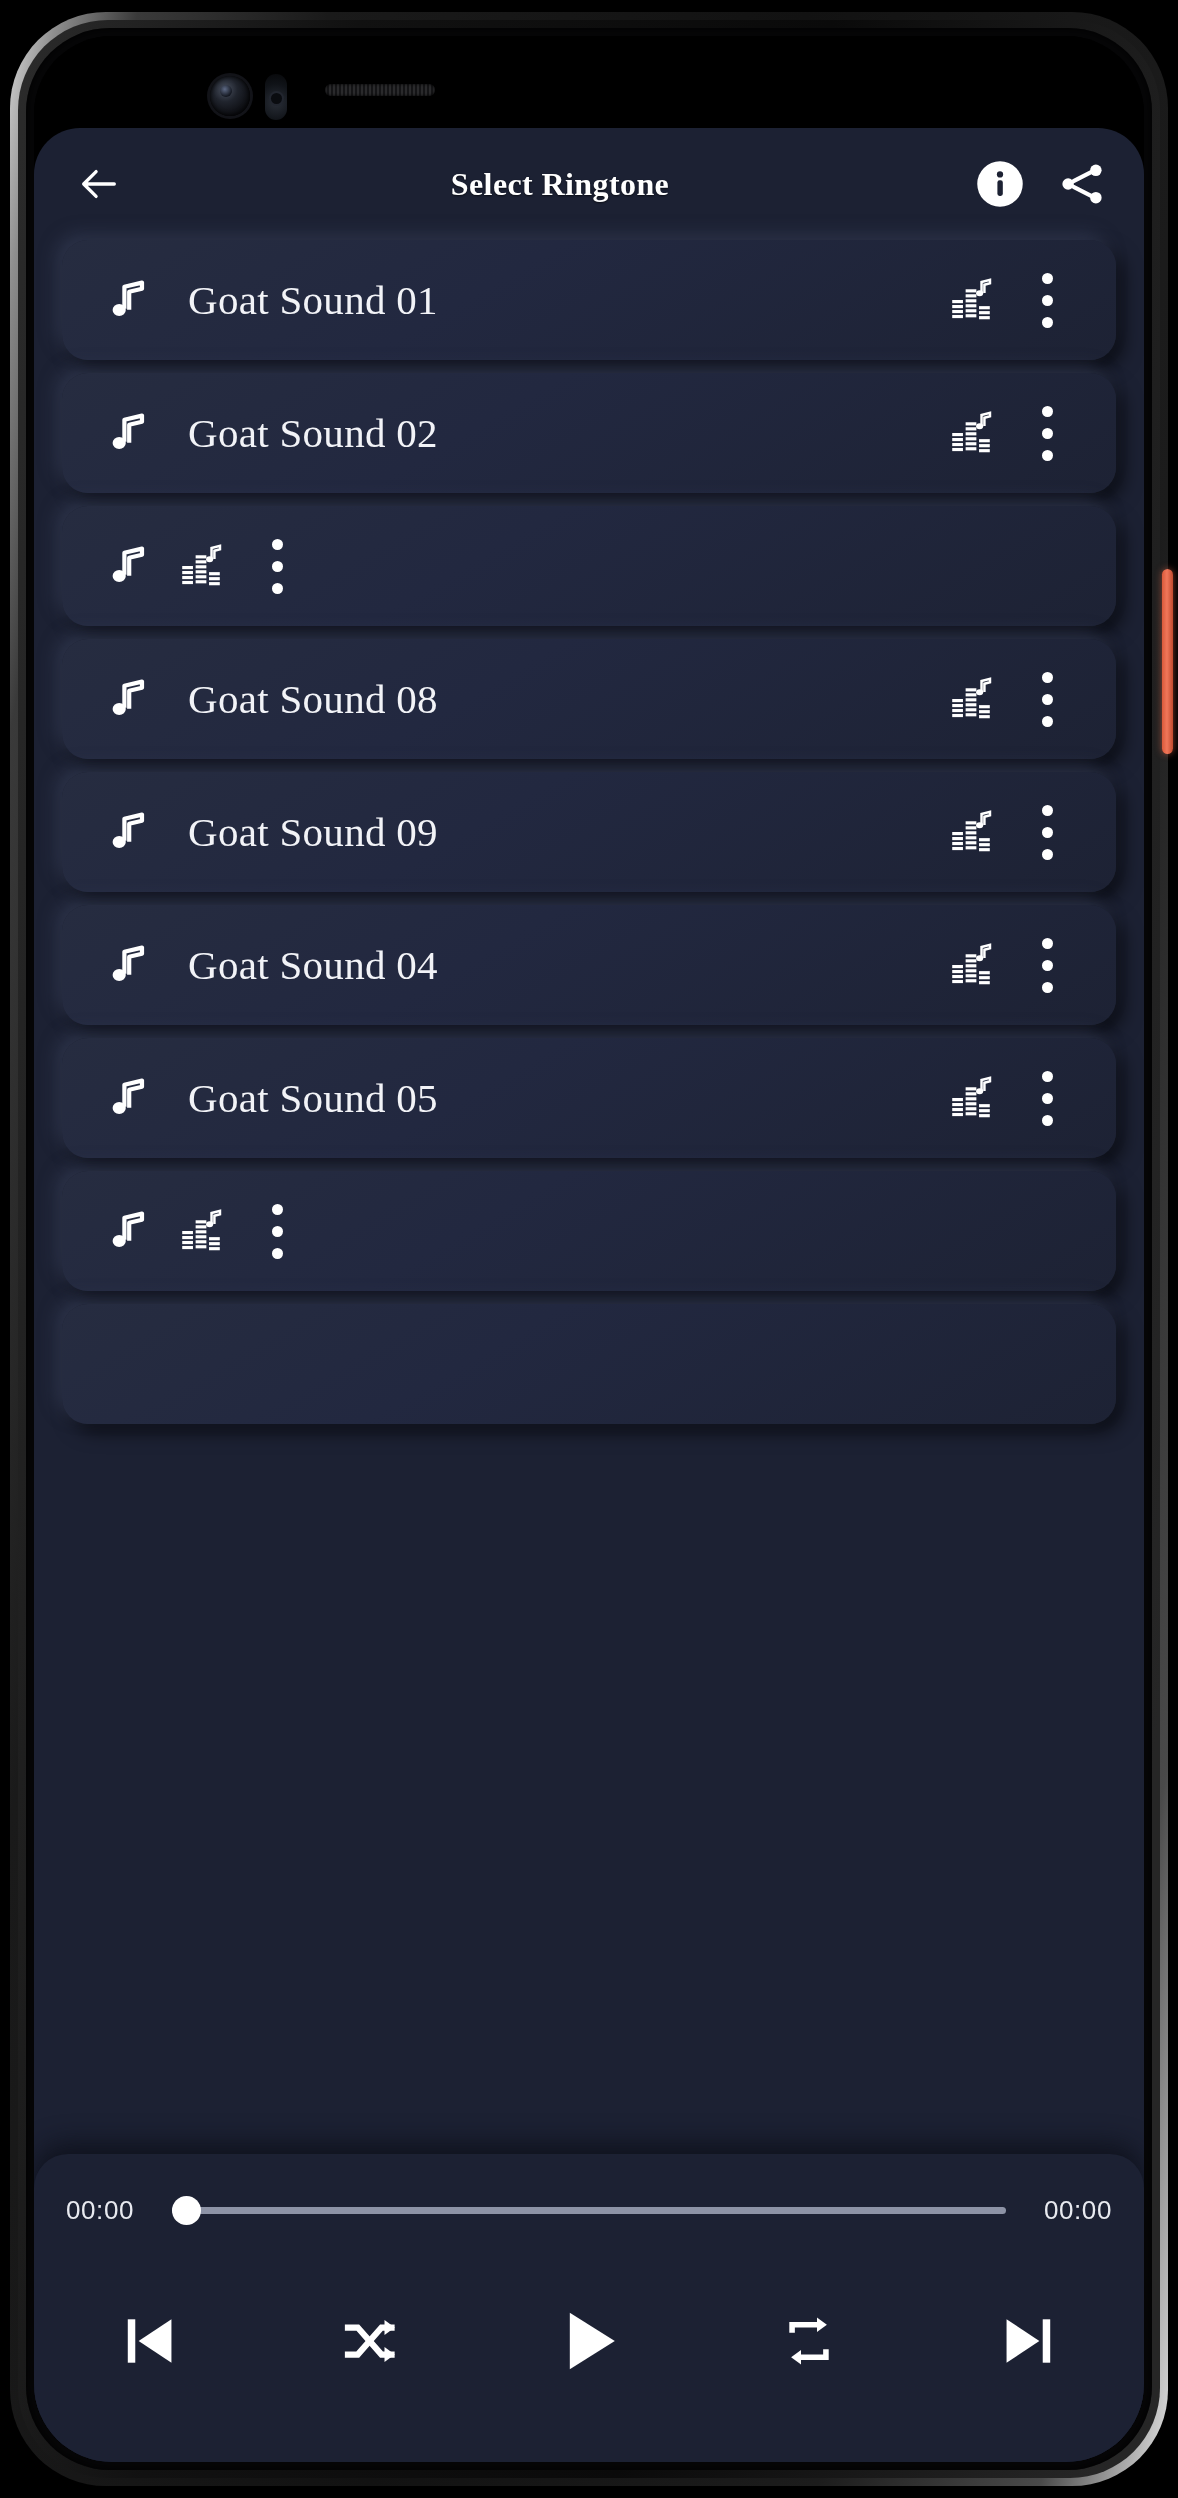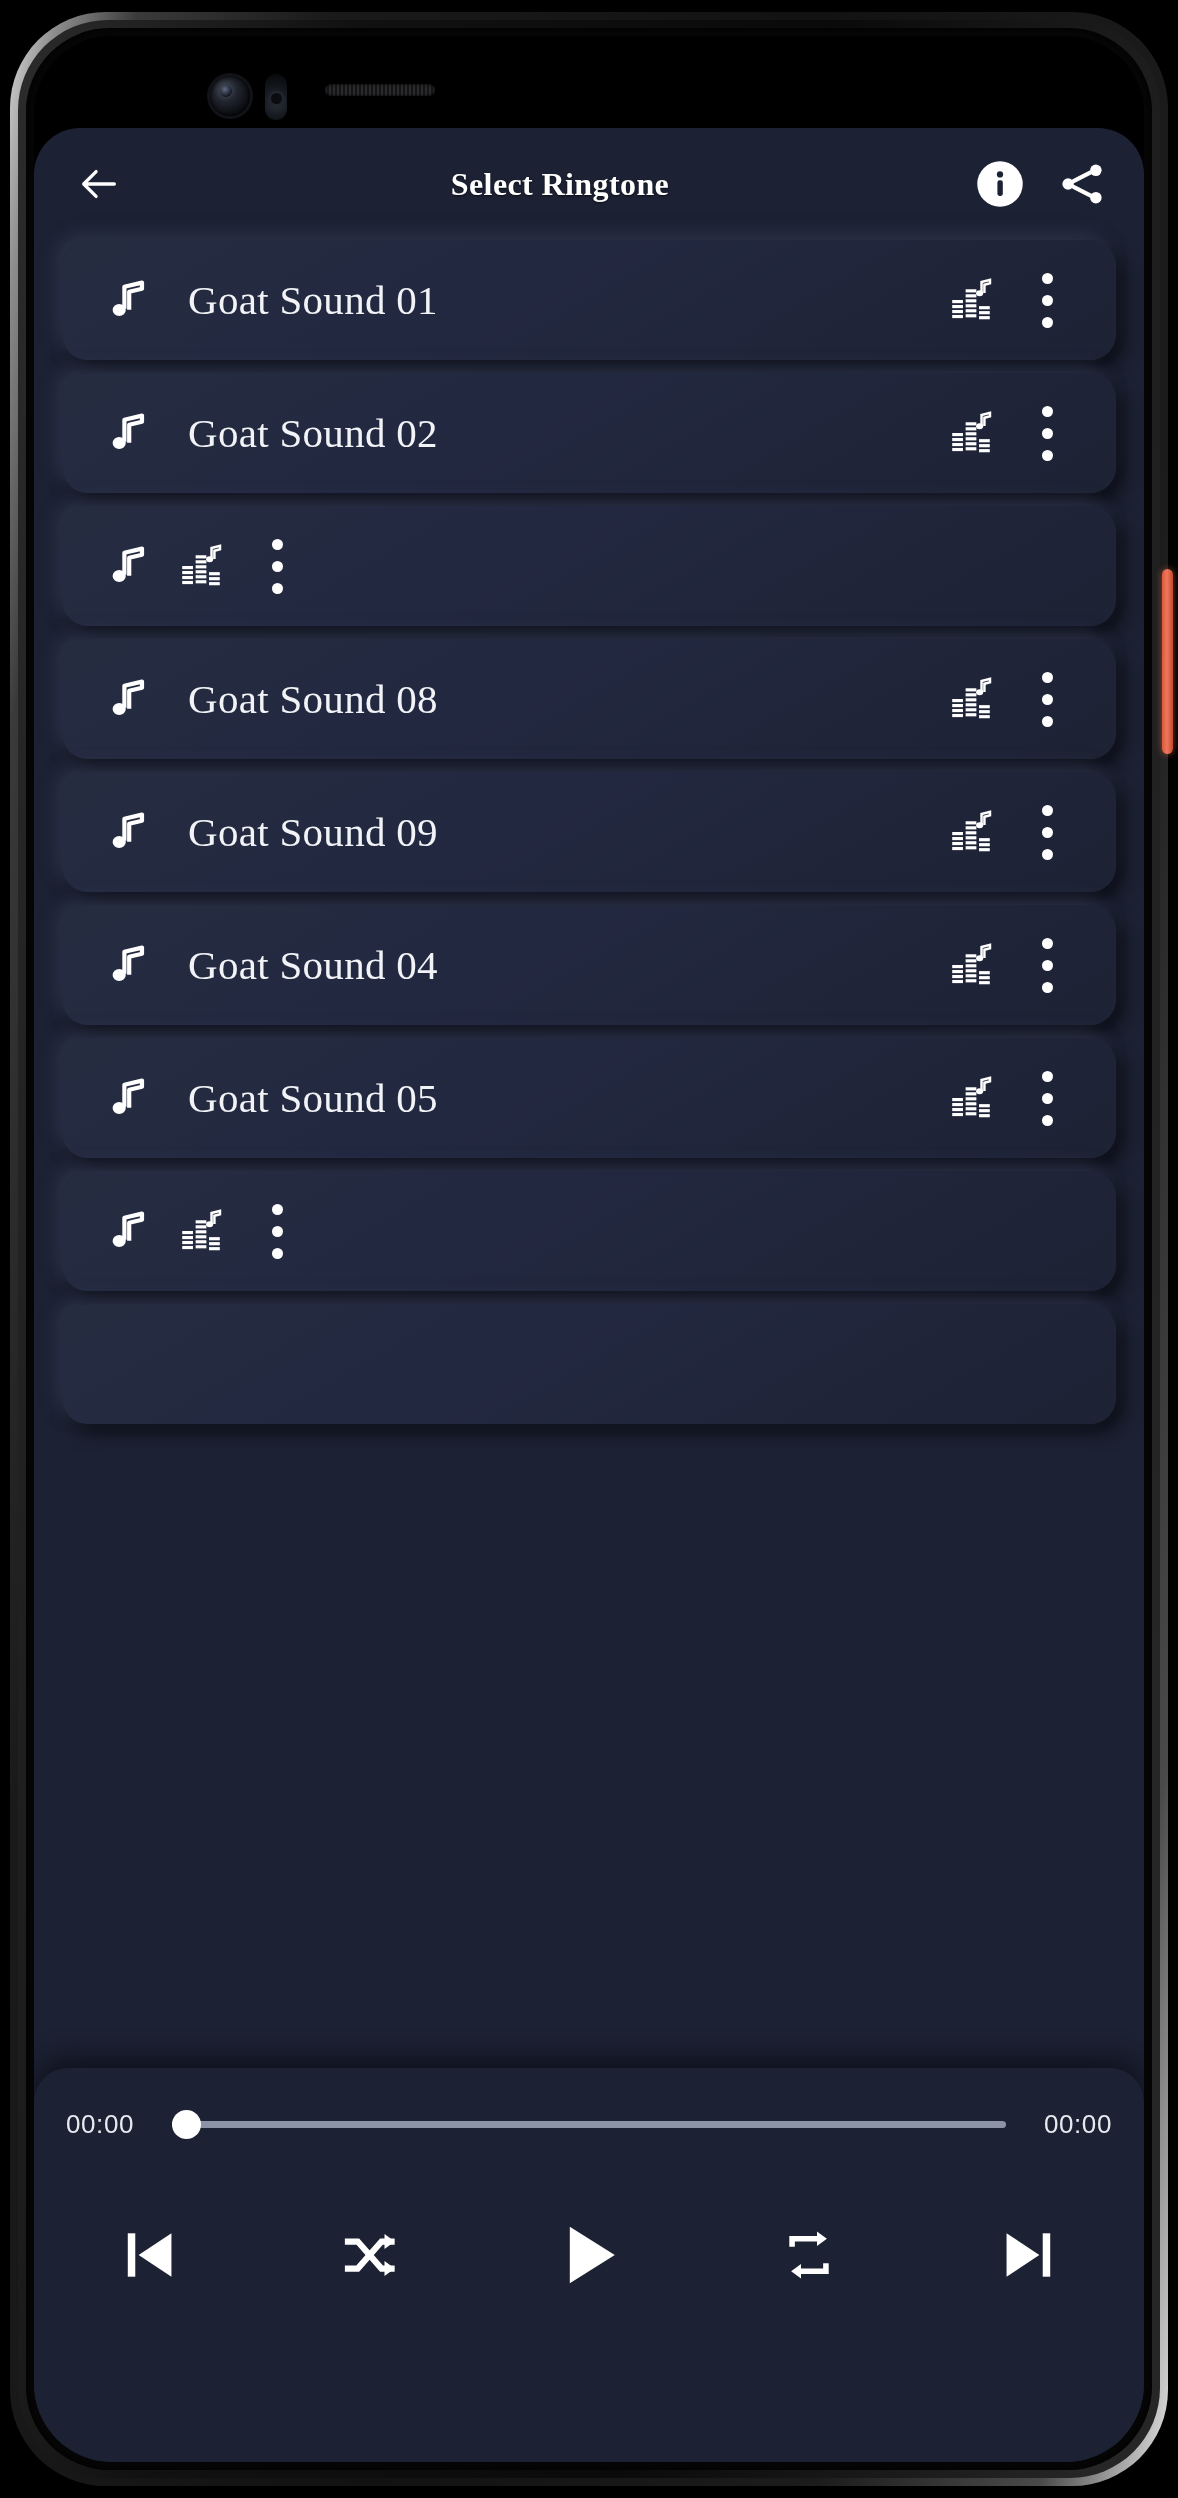--- a/index.html
+++ b/index.html
@@ -166,21 +166,21 @@
     width:78px; height:86px;
     display:flex; flex-direction:column; align-items:center; justify-content:center;
     gap:11px; flex:0 0 auto;
   }
   .dot { width:11px; height:11px; border-radius:50%; background:#fff; }
 
   
   .player {
     position:absolute;
     left:0; right:0; bottom:0;
-    height:394px;
+    height:308px;
     background:#1c2133;
     border-top-left-radius:34px;
     border-top-right-radius:34px;
     box-shadow:0 -10px 26px rgba(12,15,24,.82);
     padding:0 32px;
   }
   .seek-row {
     display:flex; align-items:center;
     height:112px;
     gap:22px;

